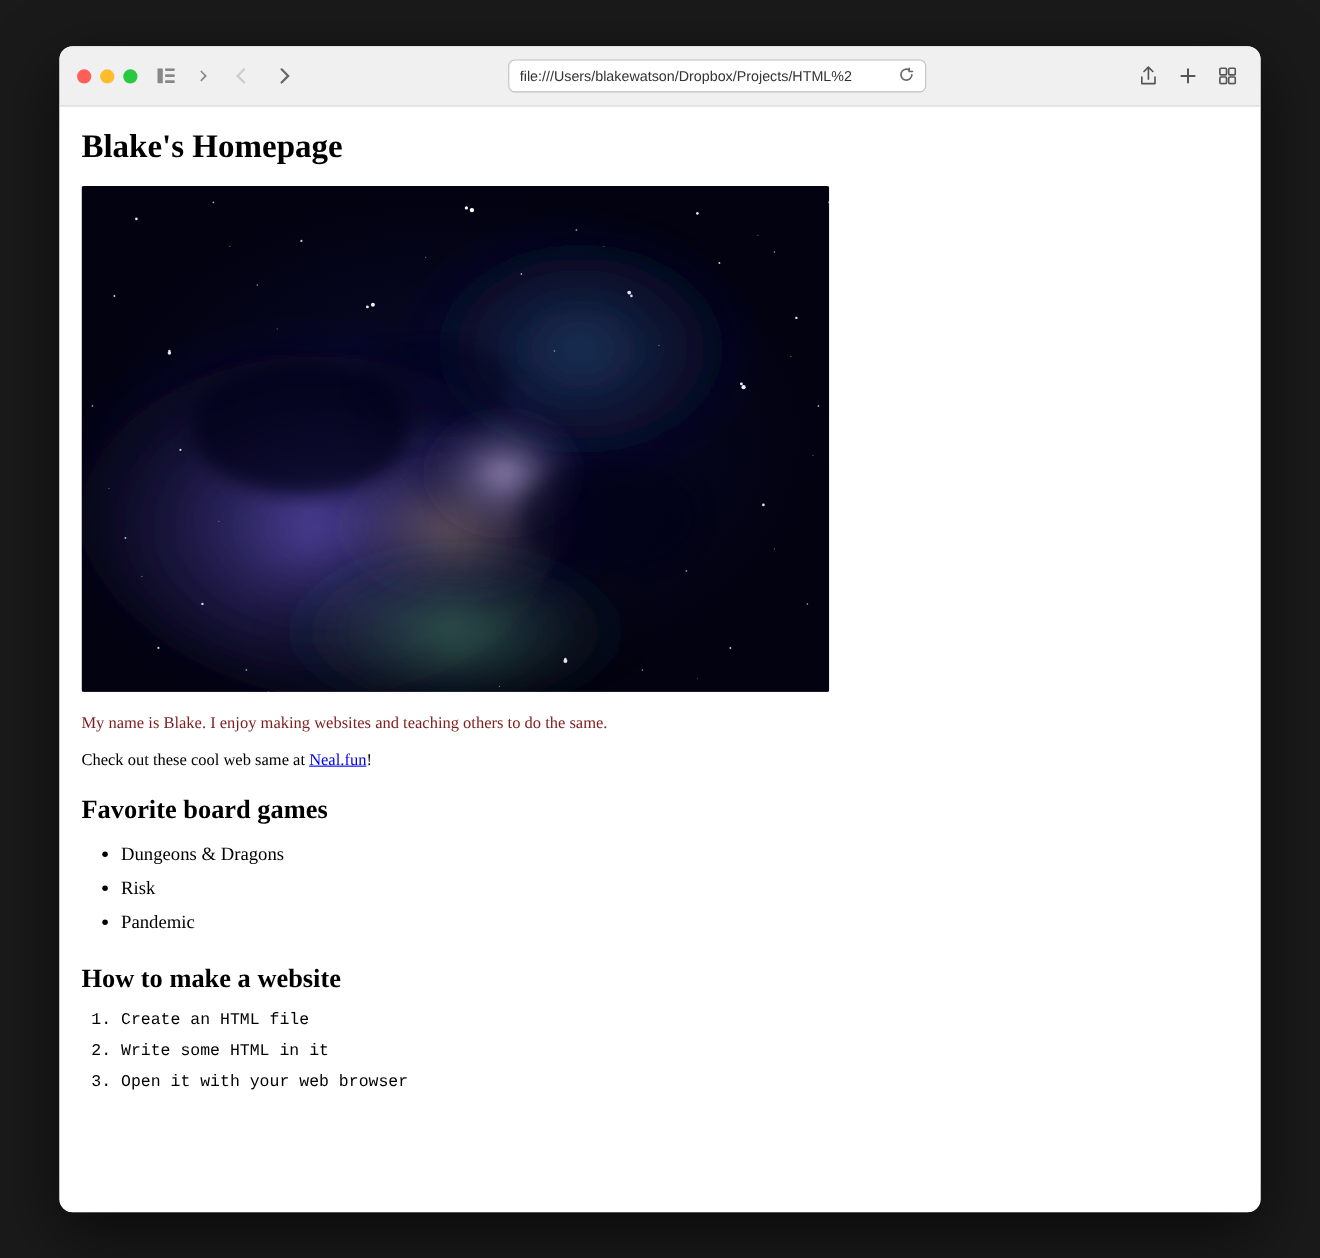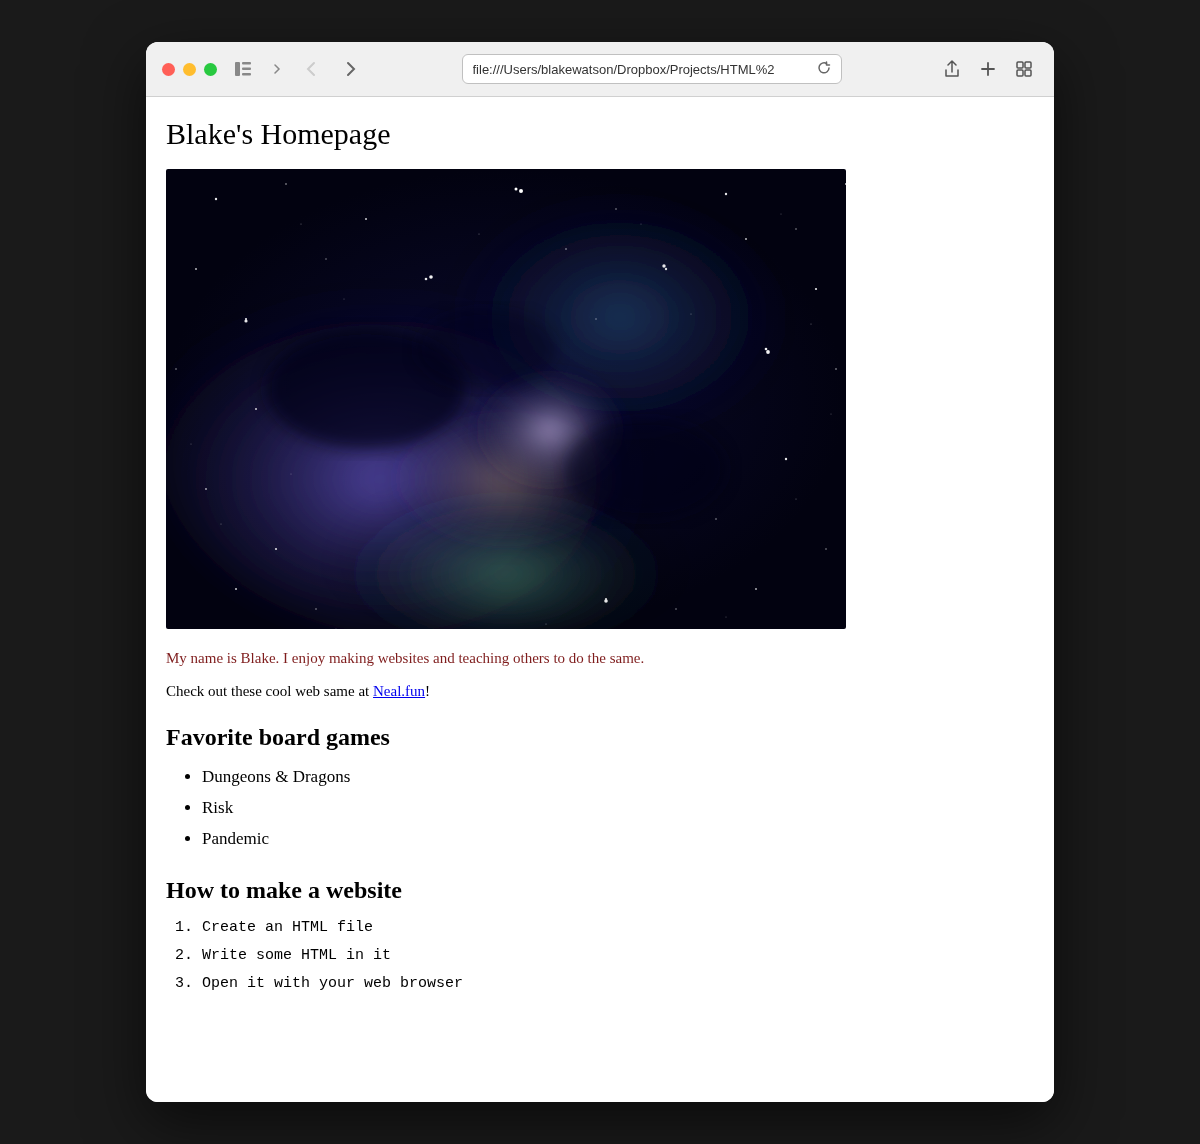--- a/index.html
+++ b/index.html
@@ -7,21 +7,21 @@
     body {
       background: #1a1a1a;
       display: flex;
       justify-content: center;
       align-items: center;
       min-height: 100vh;
       font-family: -apple-system, BlinkMacSystemFont, 'Helvetica Neue', Arial, sans-serif;
     }
 
     .browser-window {
-      width: 908px;
+      width: 1092px;
       min-height: 1060px;
       background: #ffffff;
       border-radius: 12px;
       box-shadow: 0 20px 60px rgba(0,0,0,0.6);
       overflow: hidden;
       display: flex;
       flex-direction: column;
     }
 
     .browser-chrome {
@@ -138,21 +138,21 @@
 
     .page-content {
       padding: 20px 20px 30px 20px;
       background: #ffffff;
       flex: 1;
       font-family: Georgia, 'Times New Roman', serif;
     }
 
     .page-title {
       font-size: 30px;
-      font-weight: normal;
+      font-weight: bold;
       color: #000;
       margin-bottom: 18px;
       font-family: Georgia, 'Times New Roman', serif;
     }
 
     .hero-image {
       width: 680px;
       height: 460px;
       margin-bottom: 18px;
       border-radius: 2px;

